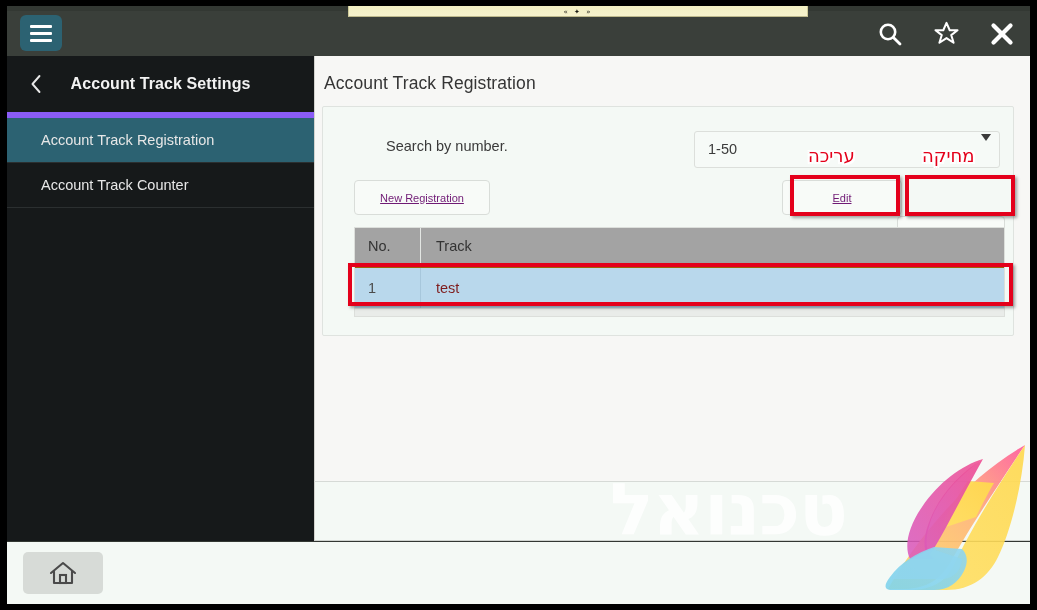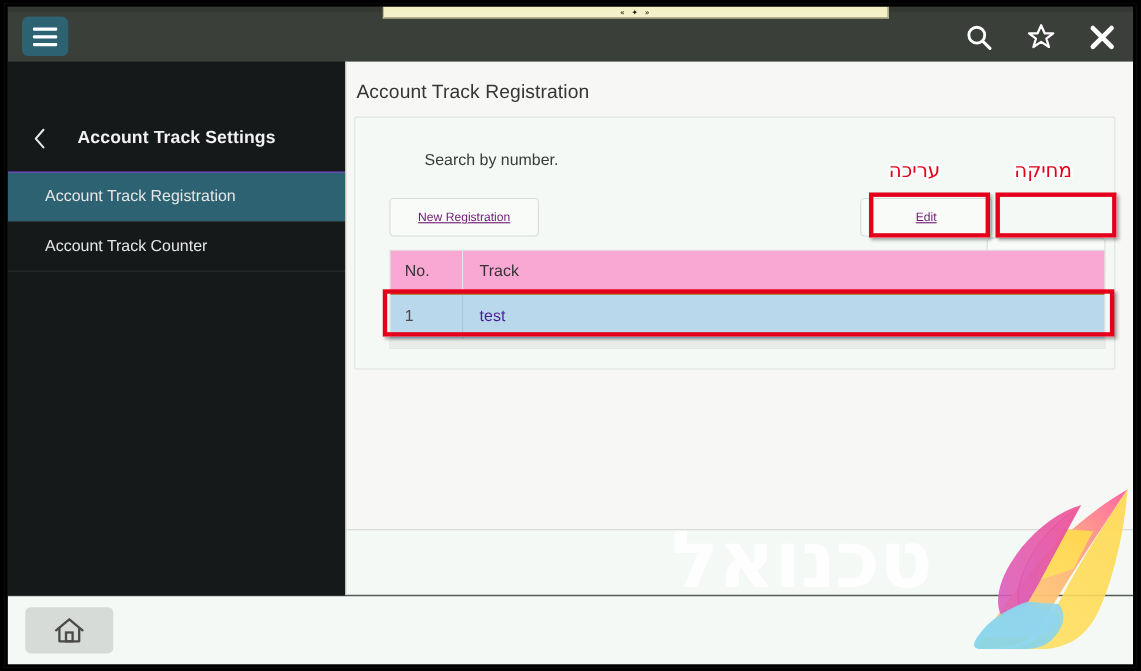--- a/index.html
+++ b/index.html
@@ -101,22 +101,21 @@
     position: absolute;
     left: 0; top: 50px;
     width: 307px; height: 485px;
     background: #16191a;
   }
   .sidebar-header {
     position: relative;
     height: 62px;
     display: flex;
     align-items: center;
-    border-bottom: 1px solid #8b5cf6;
-    margin-top: 39px;
+    border-bottom: 6px solid #8b5cf6;
   }
   .back-chevron {
     position: absolute;
     left: 14px; top: 0; bottom: 0;
     width: 30px;
     display: flex; align-items: center; justify-content: center;
     color: #e8e8e8;
     font-size: 20px;
     cursor: pointer;
   }
@@ -266,22 +265,22 @@
     width: 651px;
     border: 1px solid #dcdfdb;
     background: #fbfdfb;
   }
   .trow {
     display: flex;
     height: 40px;
     align-items: center;
   }
   .thead {
-    border-bottom: 2px solid #a16207;
-    background: #f9a8d4;
+    border-bottom: 4px solid #a16207;
+    background: #a3a3a3;
   }
   .tcell-no {
     width: 66px;
     padding-left: 13px;
     font-size: 14.5px;
     color: #333333;
     border-right: 1px solid #e3e6e3;
     height: 100%;
     display: flex;
     align-items: center;
@@ -290,21 +289,21 @@
     flex: 1;
     padding-left: 15px;
     font-size: 14.5px;
     color: #333333;
     height: 100%;
     display: flex;
     align-items: center;
   }
   .tbody-row { background: #b9d8ec; cursor: pointer; }
   .tbody-row .tcell-no { color: #4b4b4b; border-right: 1px solid #a7c7dc; }
-  .tbody-row .tcell-name { color: #4c1d95; }
+  .tbody-row .tcell-name { color: #7f1d1d; }
   .table-footer {
     height: 8px;
     background: #e9ece9;
     border-top: 1px solid #dcdfdb;
   }
 
   
   .lower-strip {
     position: absolute;
     left: 307px; top: 475px;
@@ -413,20 +412,24 @@
     </div>
 
     <div class="content">
       <div class="content-title">Account Track Registration</div>
 
       <div class="panel">
 
         <div class="search-row">
           <div class="search-label">Search by number.</div>
 
+          <div class="range-select">
+            <span class="range-select-value">1-50</span>
+            <span class="range-select-arrow"></span>
+          </div>
         </div>
 
         <div class="button-row">
           <div class="gbtn btn-new">
             <span>New Registration</span>
           </div>
           <div class="gbtn btn-edit">
             <span>Edit</span>
           </div>
           <div class="gbtn btn-delete">

